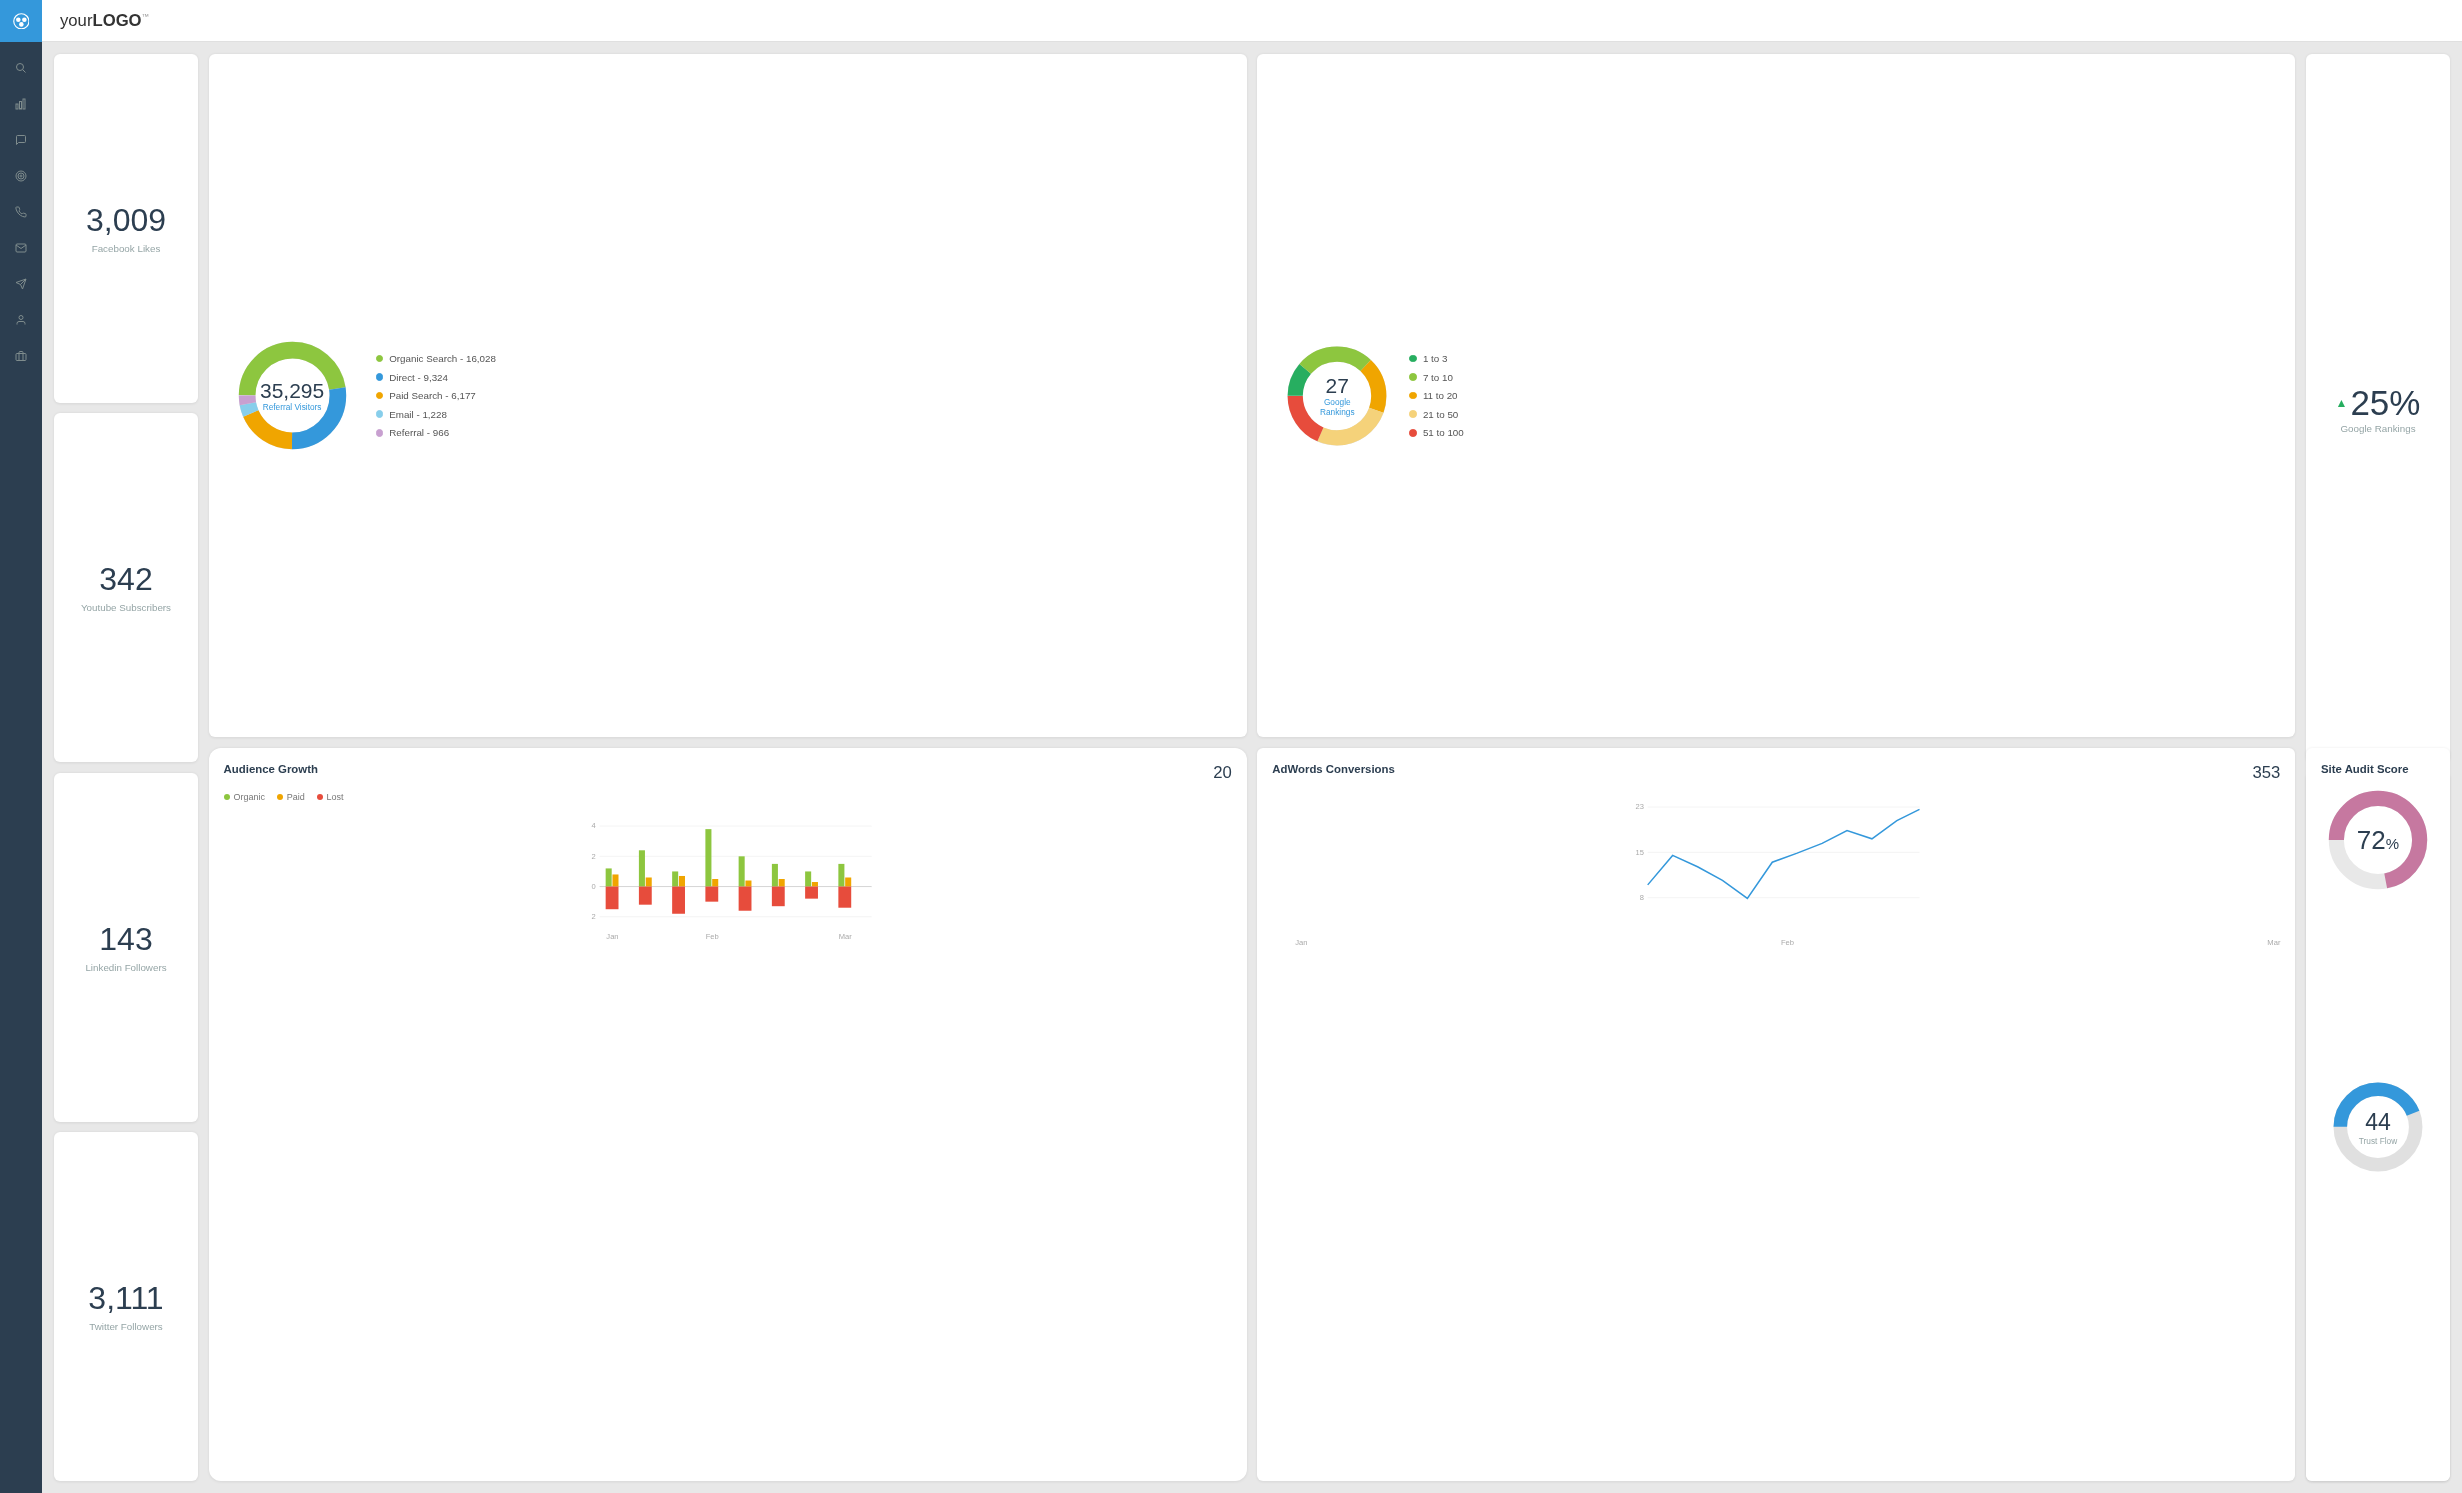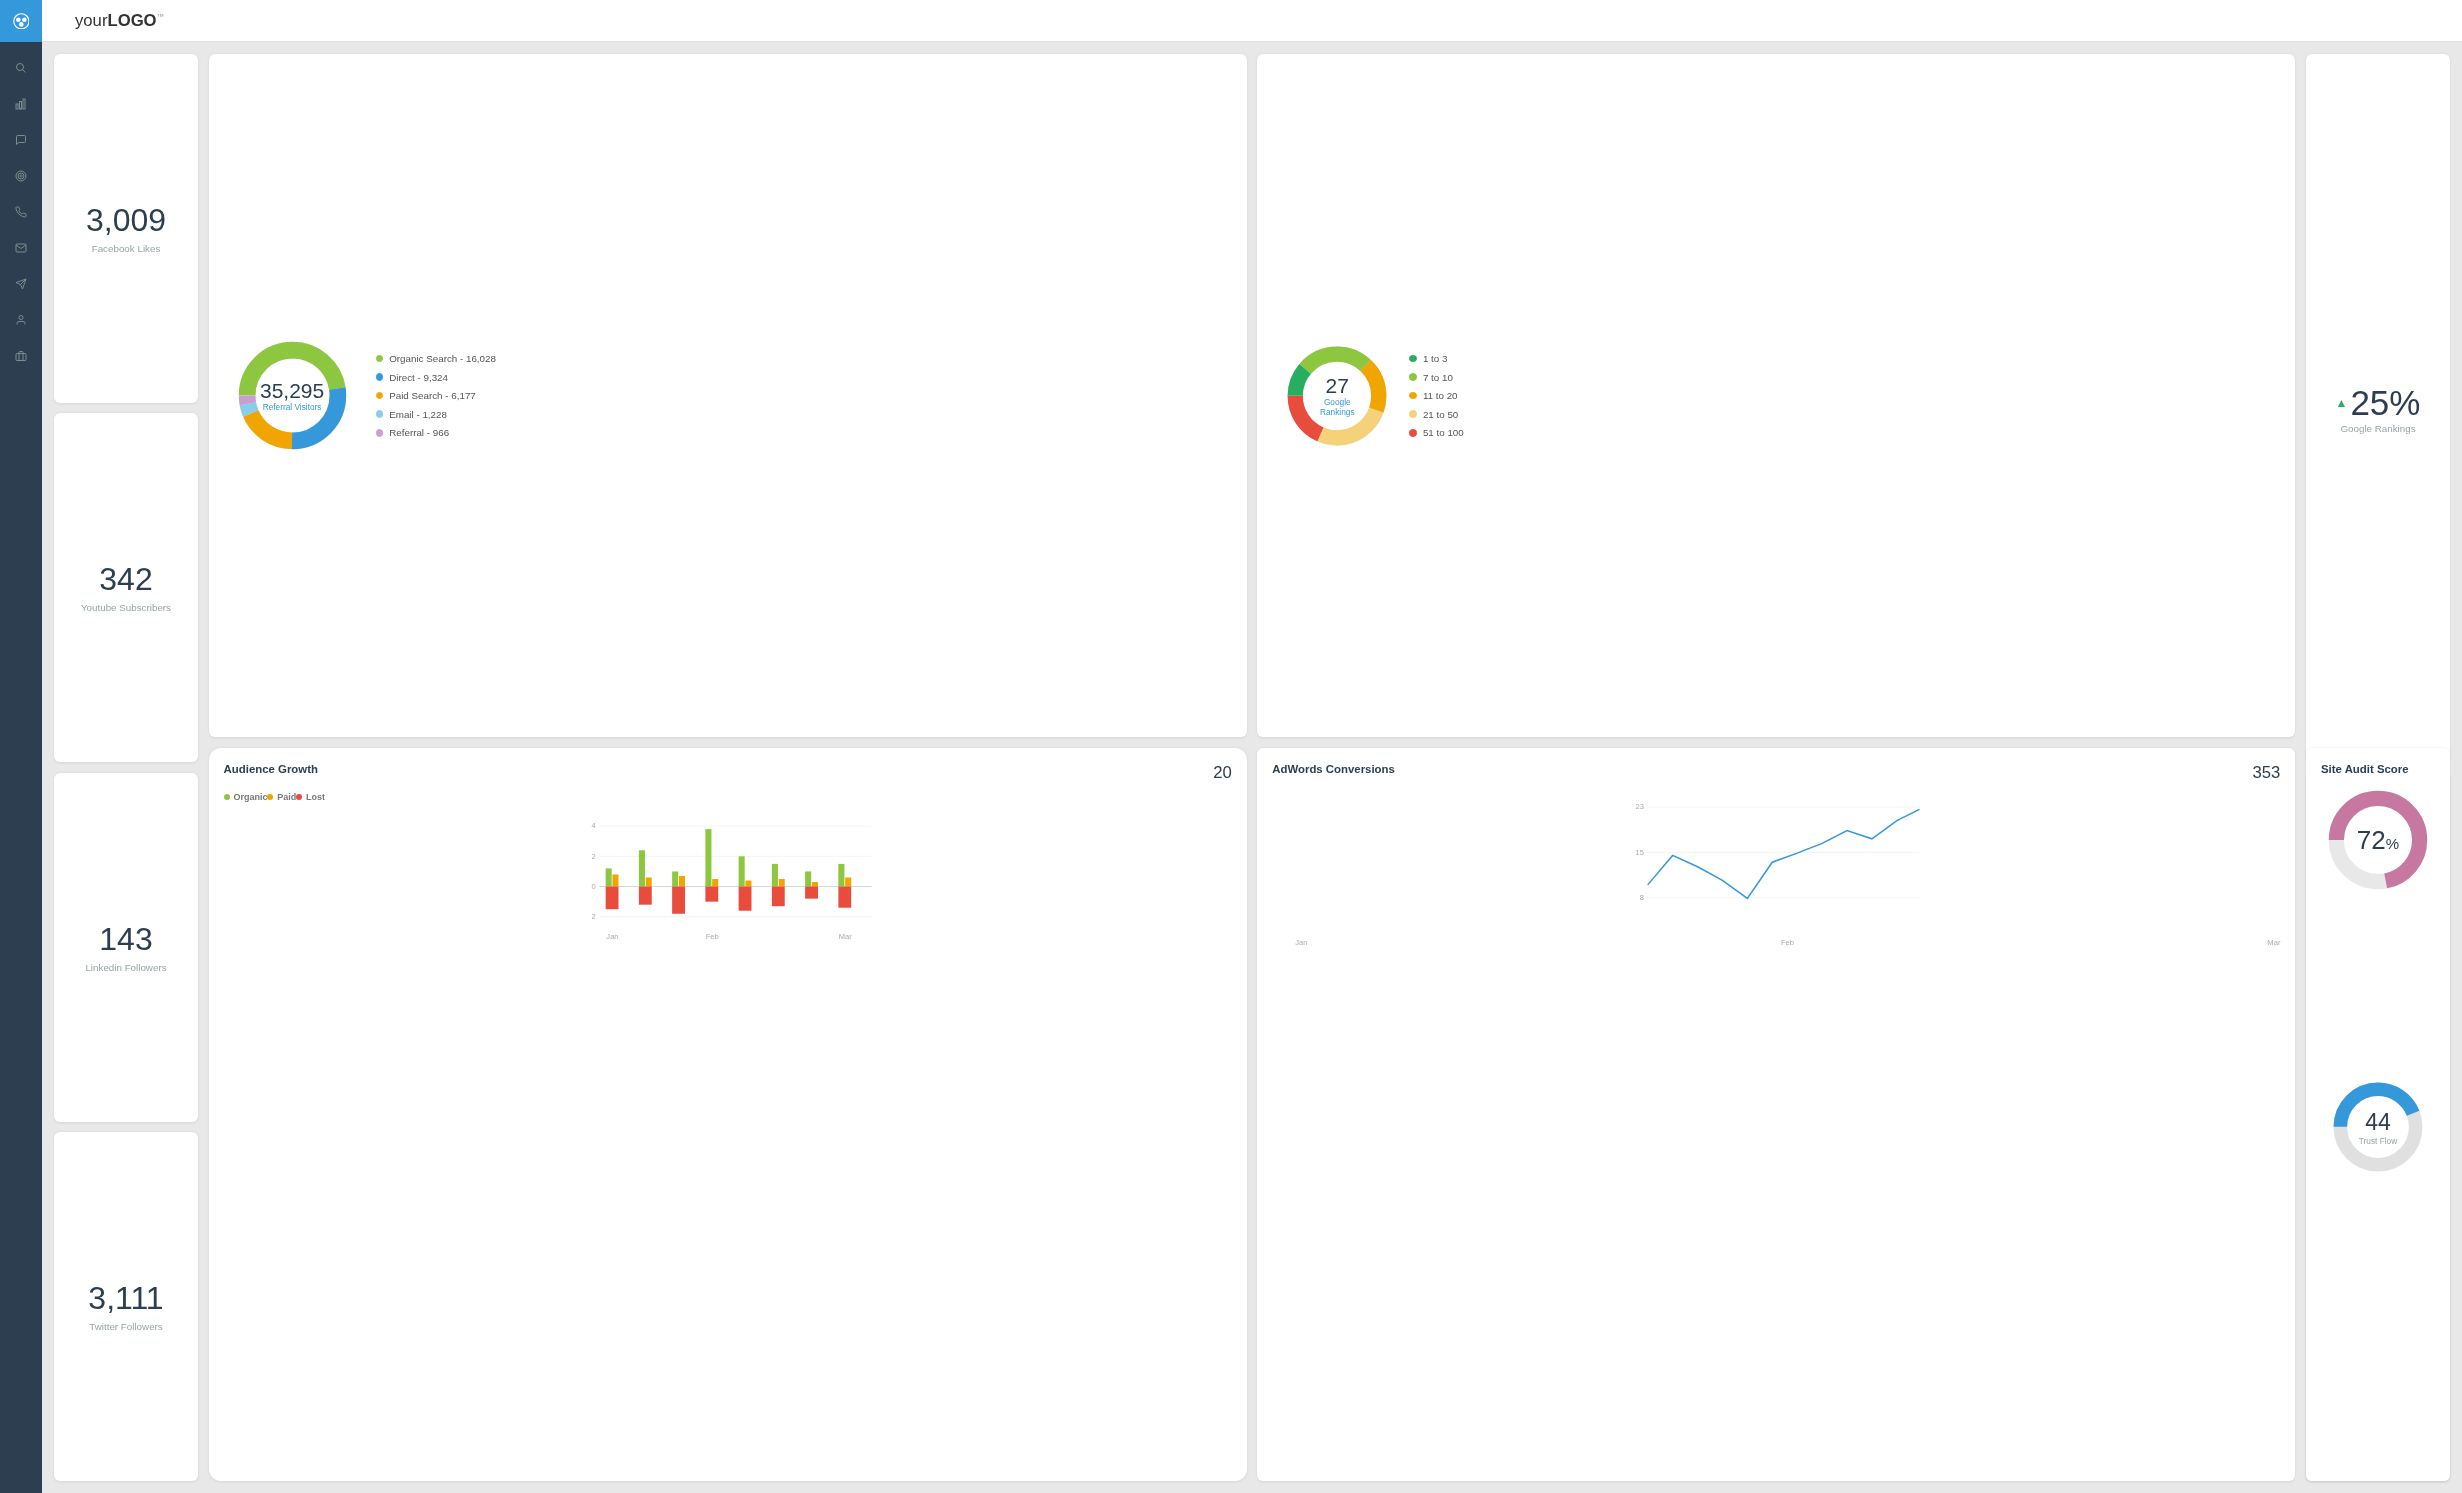--- a/index.html
+++ b/index.html
@@ -51,21 +51,21 @@
       flex-direction: column;
       overflow: hidden;
     }
 
     
     .header {
       background: white;
       height: 42px;
       display: flex;
       align-items: center;
-      padding: 0 33px;
+      padding: 0 18px;
       border-bottom: 0.8px solid #e0e0e0;
       flex-shrink: 0;
     }
     .logo-text {
       font-size: 16.7px;
       color: #333;
     }
     .logo-text strong { font-weight: 800; }
     .logo-tm { font-size: 7.6px; vertical-align: super; color: #999; }
 
@@ -214,21 +214,21 @@
     .chart-header {
       display: flex;
       justify-content: space-between;
       align-items: flex-start;
       margin-bottom: 9px;
     }
     .chart-title { font-size: 11.4px; font-weight: 600; color: #2c3e50; }
     .chart-value { font-size: 16.7px; font-weight: 300; color: #2c3e50; }
 
     .chart-legend {
-      display: flex; gap: 0; margin-bottom: 9px; font-weight: bold;
+      display: flex; gap: 12px; margin-bottom: 9px;
     }
     .chart-legend-item { display: flex; align-items: center; gap: 3.8px; font-size: 9px; color: #777; }
     .legend-circle { width: 6px; height: 6px; border-radius: 50%; }
 
     
     .site-audit-card {
       display: flex;
       flex-direction: column;
       align-items: center;
       justify-content: center;

